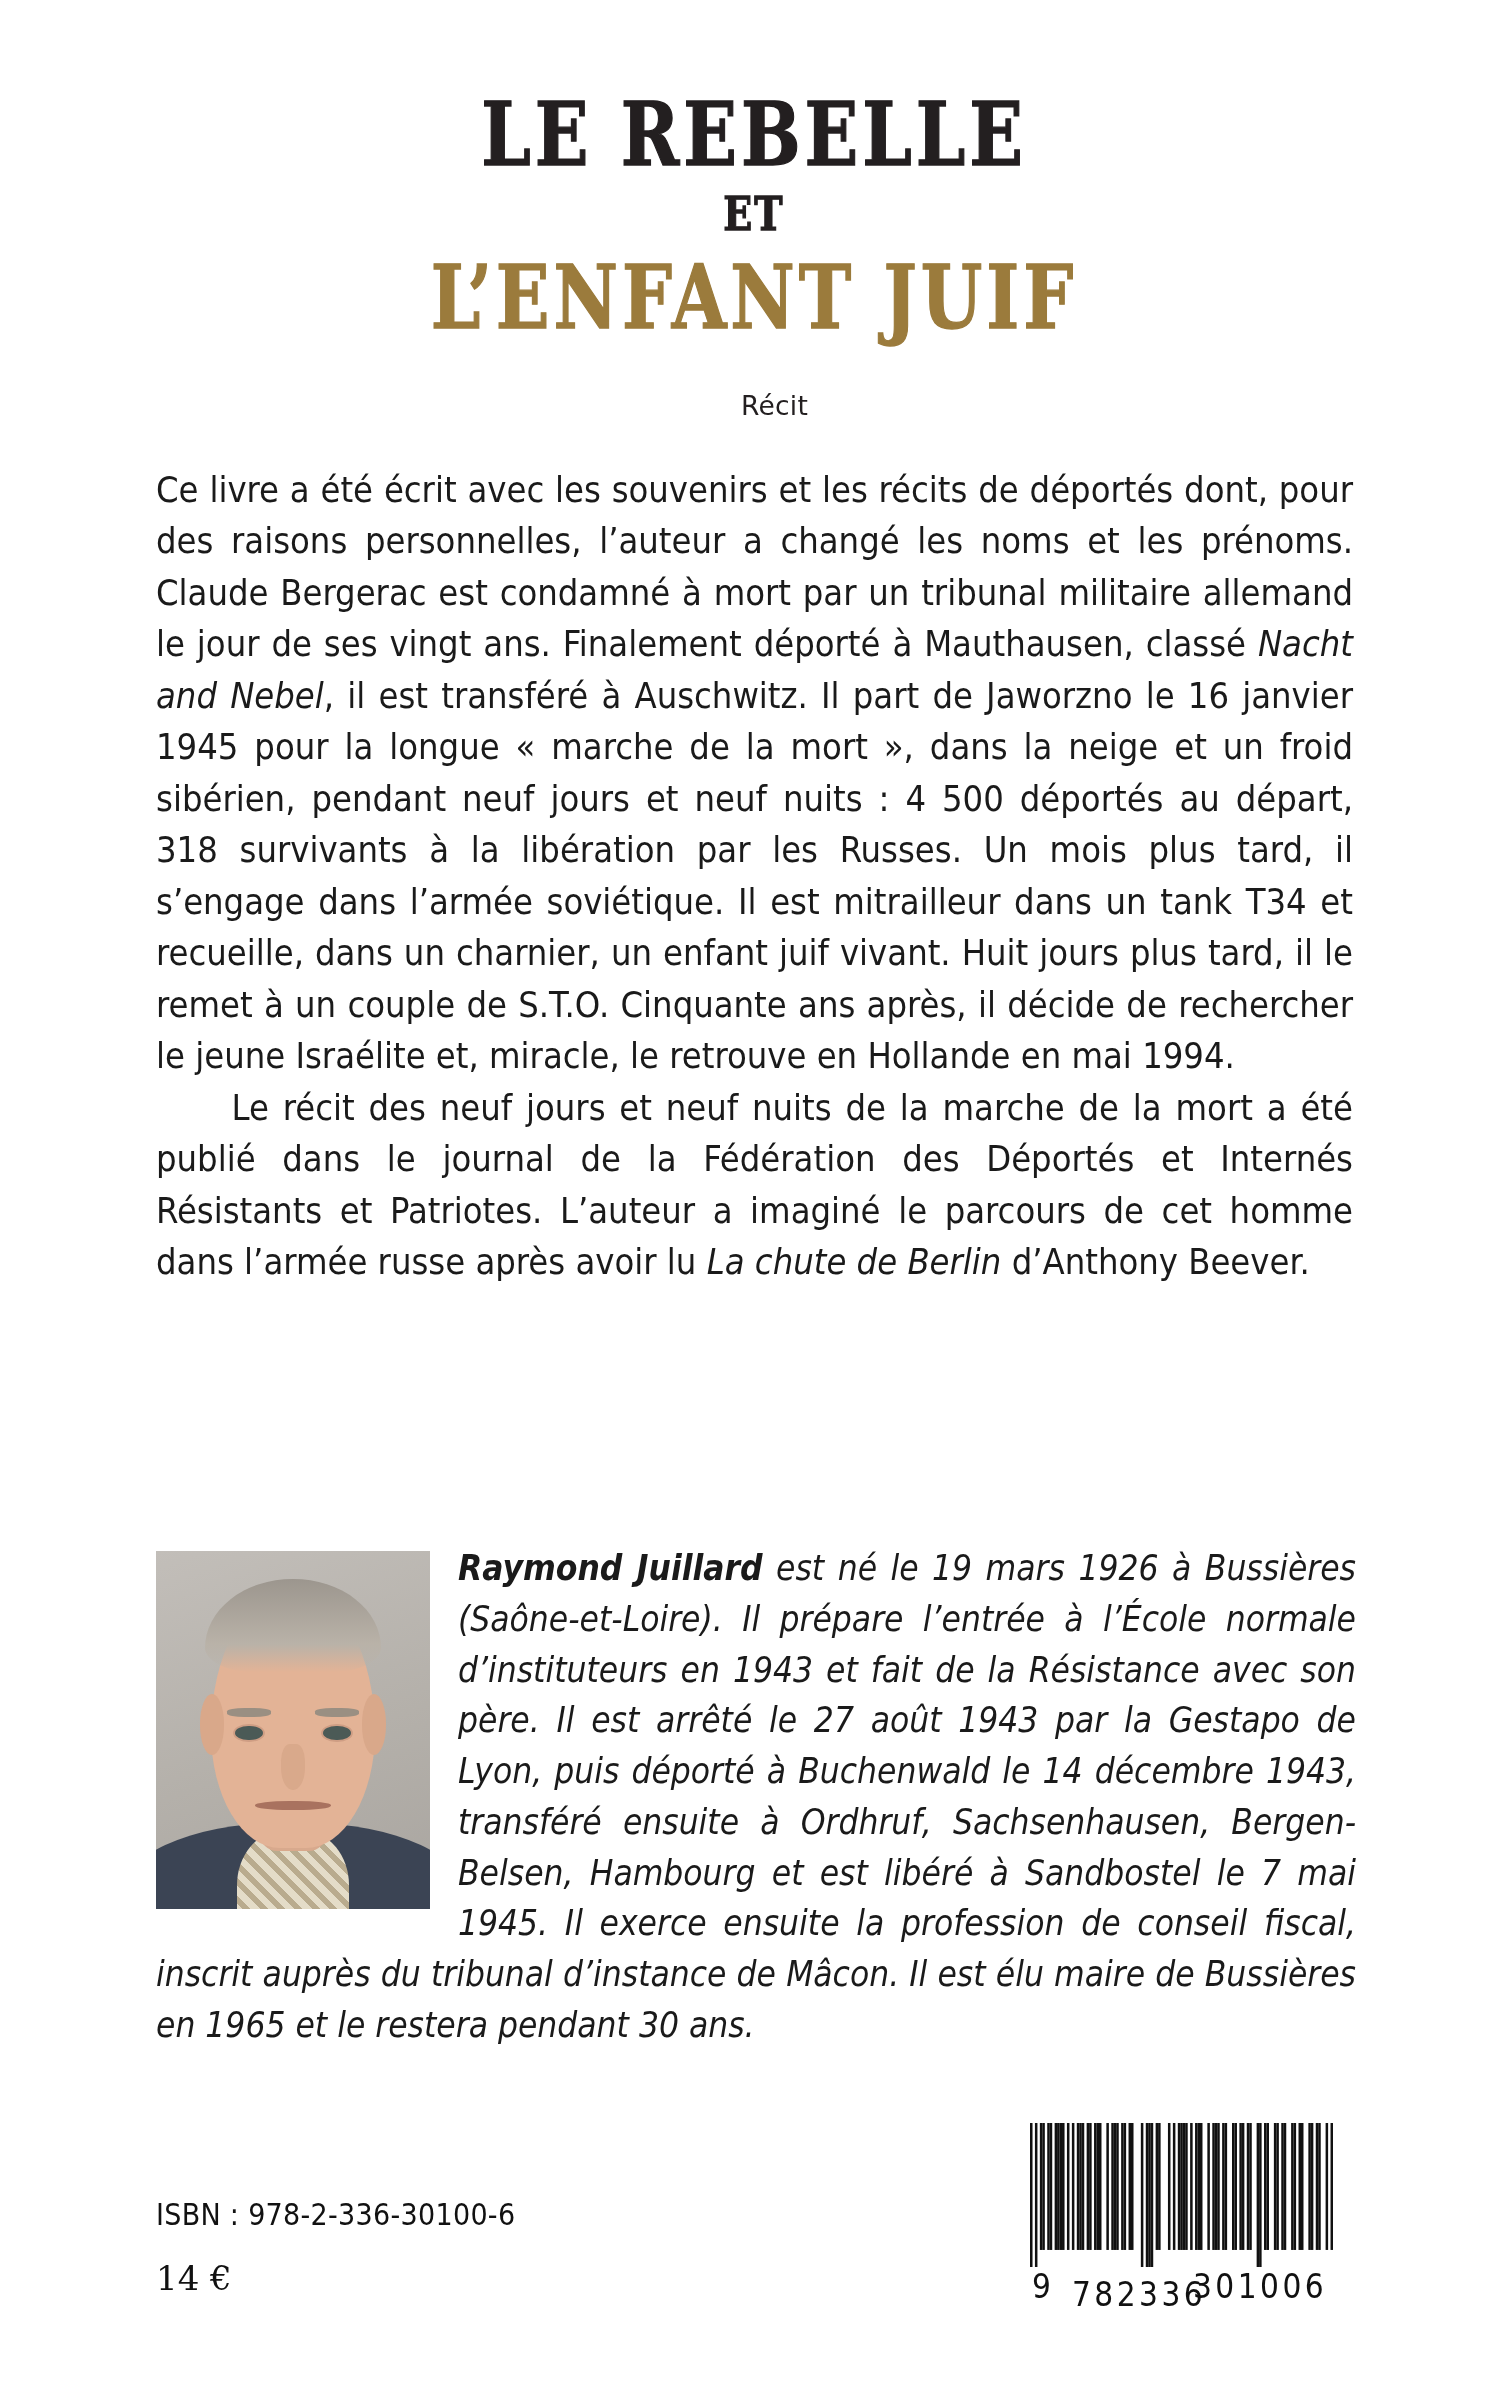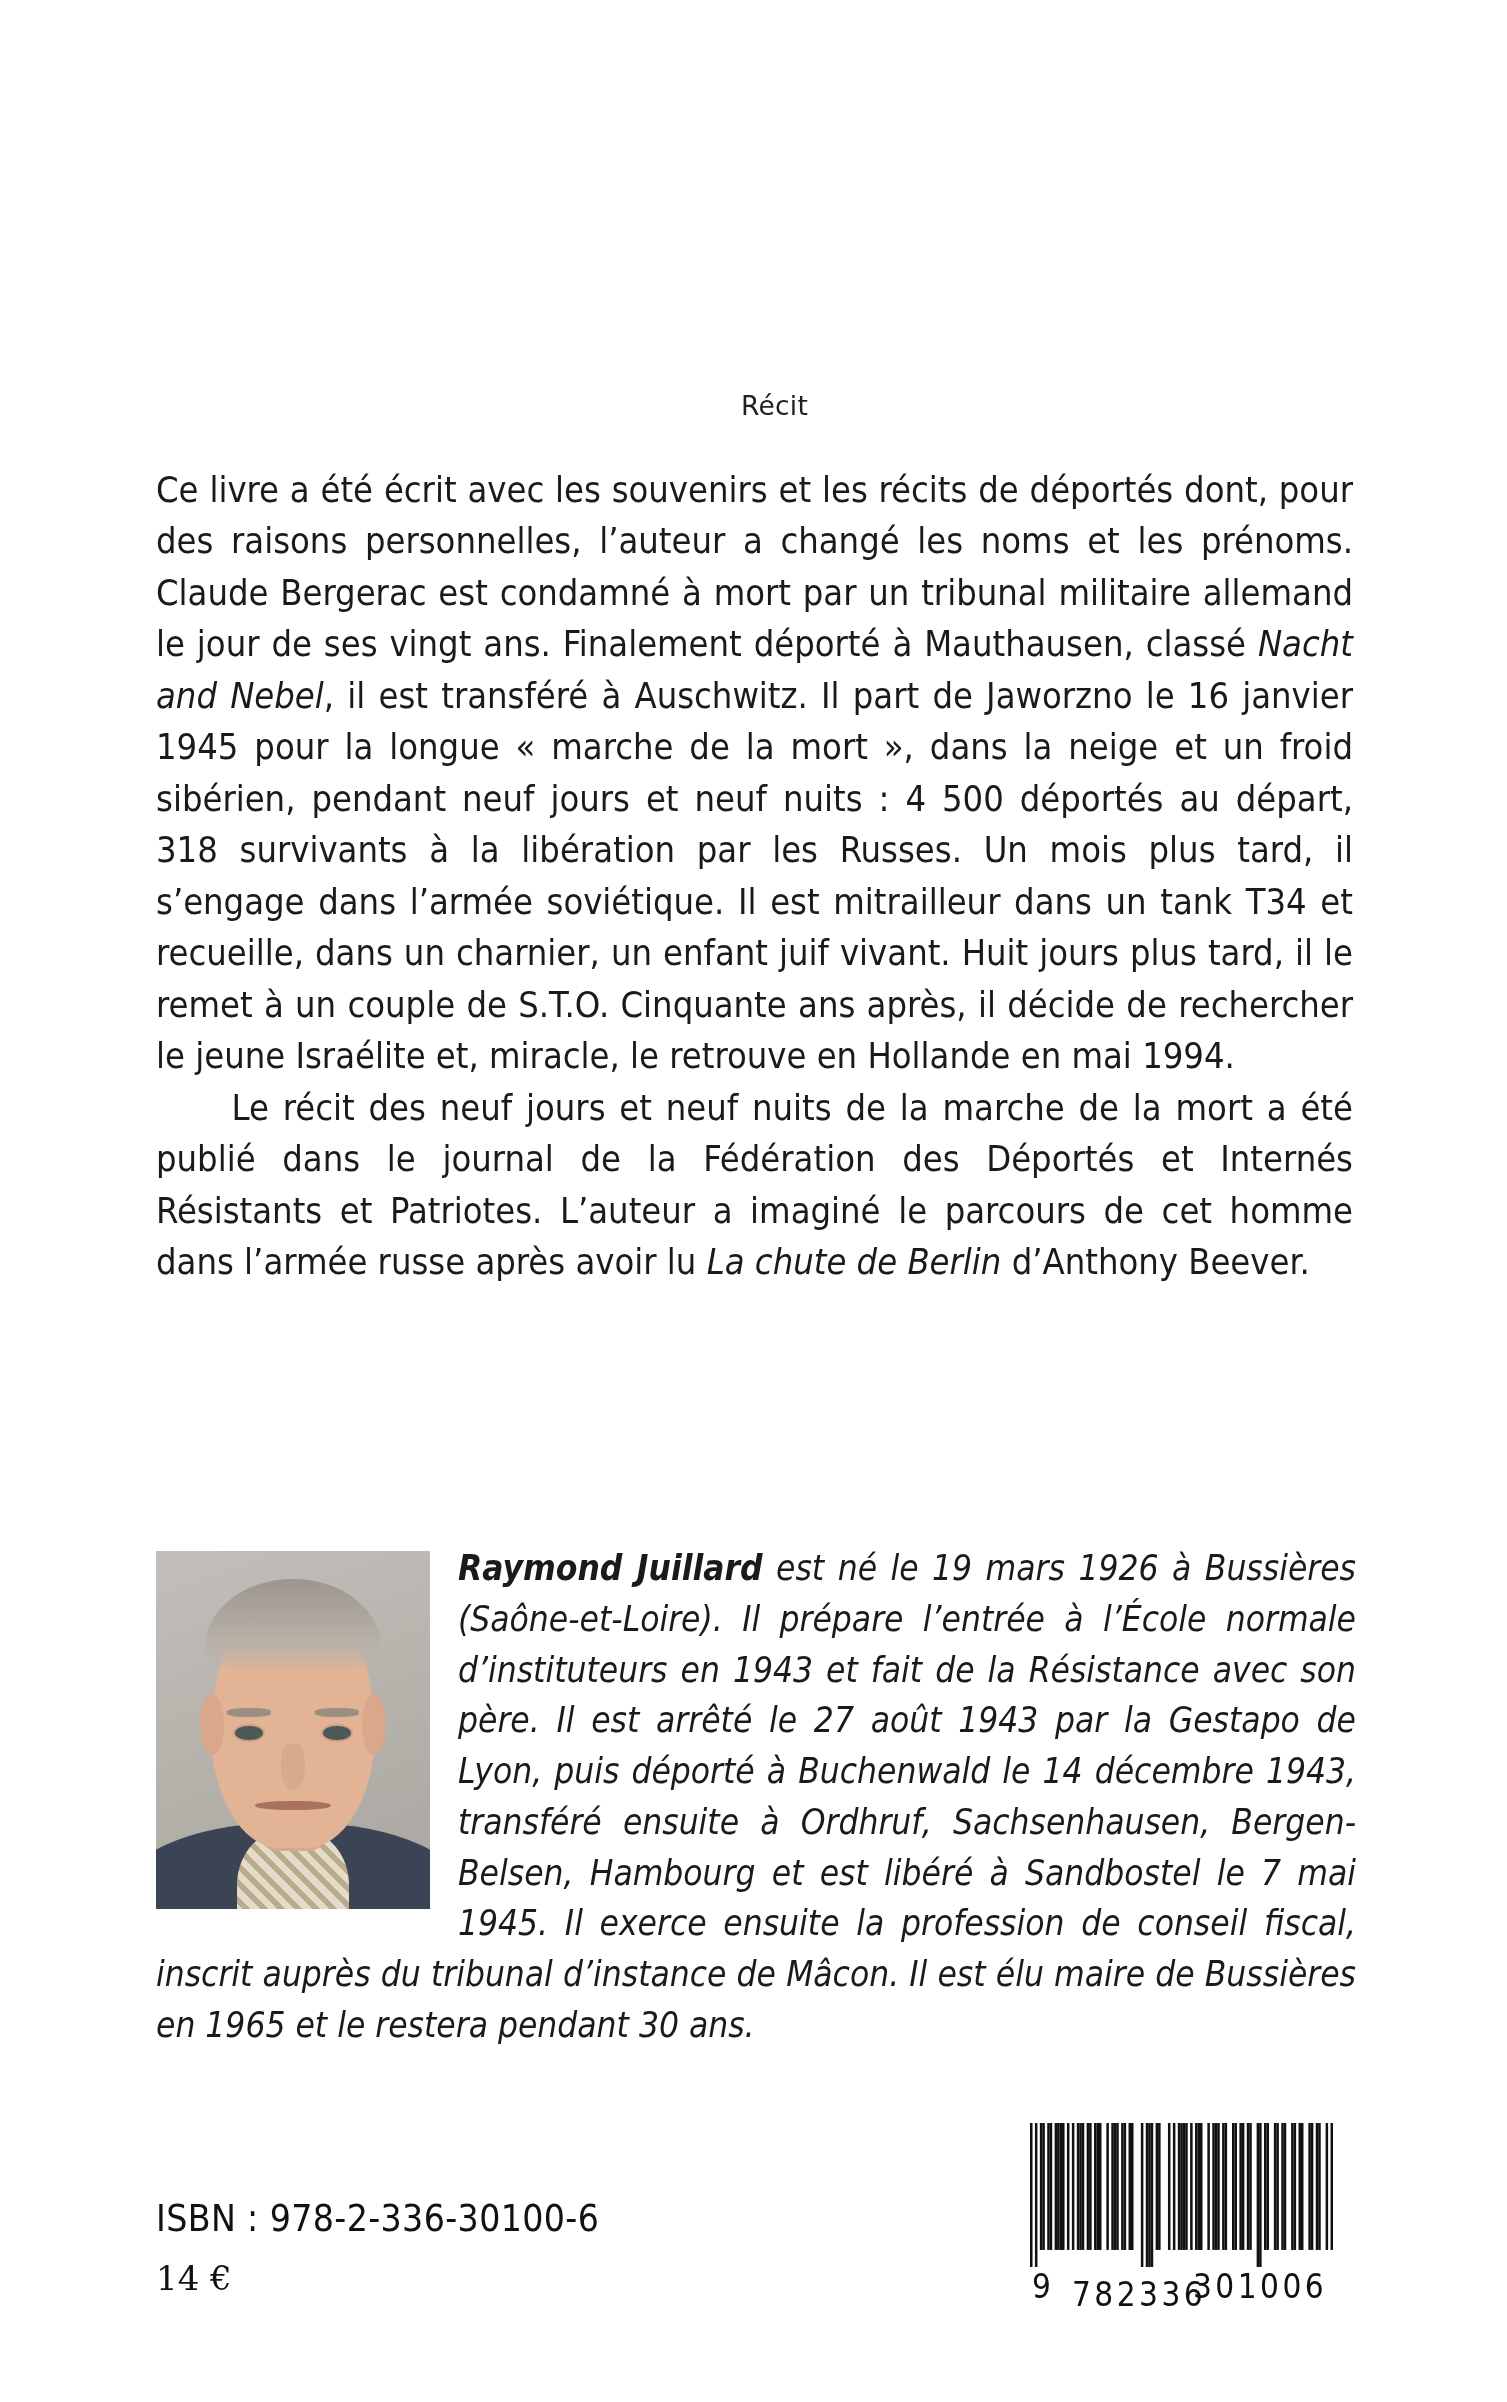--- a/index.html
+++ b/index.html
@@ -238,21 +238,21 @@
     background: #a9725f;
     border-radius: 45%;
   }
 
   
   .isbn {
     position: absolute;
     left: 156px;
     top: 2197px;
     font-family: "DejaVu Sans Condensed", "Liberation Sans Narrow", "Liberation Sans", sans-serif;
-    font-size: 37px;
+    font-size: 30px;
     color: #111111;
     letter-spacing: 0.01em;
     white-space: nowrap;
   }
 
   .price {
     position: absolute;
     left: 156px;
     top: 2258px;
     font-family: "DejaVu Serif", "Liberation Serif", serif;
@@ -300,20 +300,25 @@
     left: 163px;
     top: 0;
     letter-spacing: 0.105em;
   }
 </style>
 </head>
 <body>
 
 <div class="page">
 
+  <div class="title-block">
+    <div class="title-main">LE REBELLE</div>
+    <div class="title-and">ET</div>
+    <div class="title-sub">L’ENFANT JUIF</div>
+  </div>
 
   <div class="genre">Récit</div>
 
   <div class="blurb">
     <p><span>Ce livre a été écrit avec les souvenirs et les récits de déportés dont, pour des raisons personnelles, l’auteur a changé les noms et les prénoms. Claude Bergerac est condamné à mort par un tribunal militaire allemand le jour de ses vingt ans. Finalement déporté à Mauthausen, classé </span><em>Nacht and Nebel</em><span>, il est transféré à Auschwitz. Il part de Jaworzno le 16 janvier 1945 pour la longue « marche de la mort », dans la neige et un froid sibérien, pendant neuf jours et neuf nuits : 4 500 déportés au départ, 318 survivants à la libération par les Russes. Un mois plus tard, il s’engage dans l’armée soviétique. Il est mitrailleur dans un tank T34 et recueille, dans un charnier, un enfant juif vivant. Huit jours plus tard, il le remet à un couple de S.T.O. Cinquante ans après, il décide de rechercher le jeune Israélite et, miracle, le retrouve en Hollande en mai 1994.</span></p>
     <p><span>Le récit des neuf jours et neuf nuits de la marche de la mort a été publié dans le journal de la Fédération des Déportés et Internés Résistants et Patriotes. L’auteur a imaginé le parcours de cet homme dans l’armée russe après avoir lu </span><em>La chute de Berlin</em><span> d’Anthony Beever.</span></p>
   </div>
 
   <div class="bio">
     <div class="portrait">

